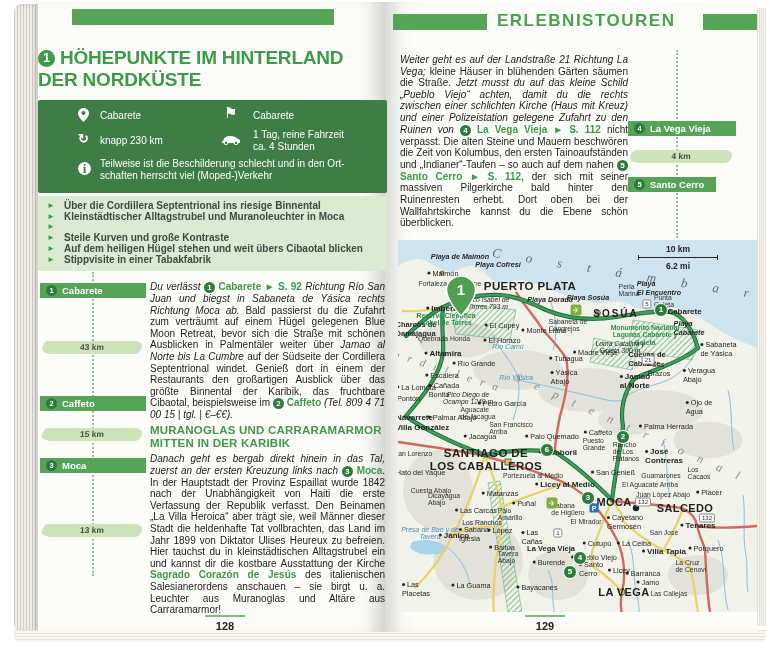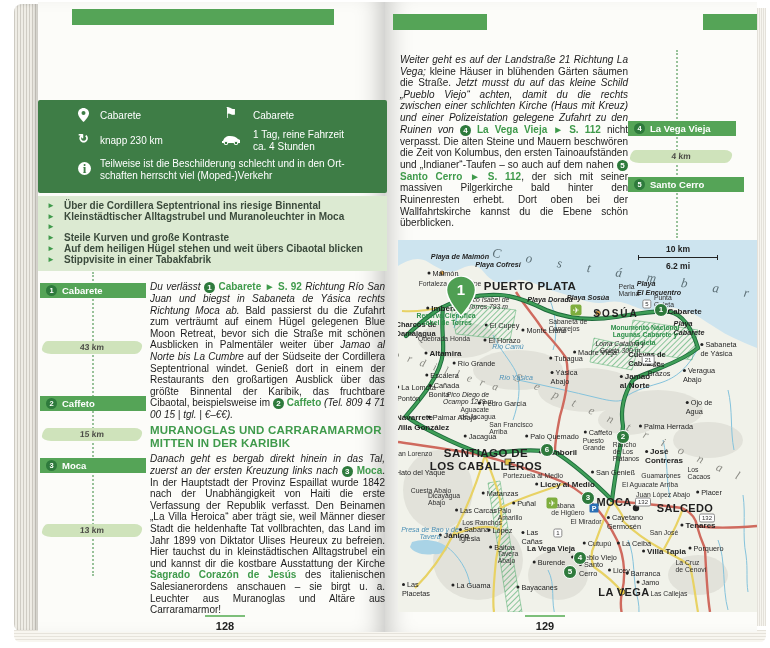--- a/index.html
+++ b/index.html
@@ -88,20 +88,24 @@
 <div class="canvas">
   <div class="stack-left"></div>
   <div class="stack-right"></div>
   <div class="stack-bottom"></div>
 
   <div class="page page-left"></div>
   <div class="page page-right"></div>
 
   <div class="bar" style="left:72px;top:9px;width:262px;height:16px;"></div>
 
+  <div class="title">
+    <span class="tnum">1</span><span>HÖHEPUNKTE IM HINTERLAND</span><br>
+    <span>DER NORDKÜSTE</span>
+  </div>
 
   <div class="infobox">
     <span class="ii" style="left:40px;top:8px;">
       <svg width="11" height="14" viewBox="0 0 11 14">
           <path d="M5.5 0C2.5 0 0 2.3 0 5.2 0 9 5.5 14 5.5 14S11 9 11 5.2C11 2.3 8.5 0 5.5 0z" fill="#fff"></path>
           <circle cx="5.5" cy="5" r="2" fill="#3e7d46"></circle>
         </svg>
     </span>
     <span class="it" style="left:62px;top:10px;">Cabarete</span>
     <span class="ii" style="left:186px;top:6px;font-size:15px;">⚑</span>
@@ -162,29 +166,30 @@
     <span>MURANOGLAS UND CARRARAMARMOR</span><br>
     <span>MITTEN IN DER KARIBIK</span>
   </div>
   <div class="bodycol" id="para2" style="left:150px;top:453px;width:235px;"><span class="seg-i">Danach geht es bergab direkt hinein in das Tal, zuerst an der ersten Kreuzung links nach </span><span class="badge">3</span><span class="seg-g"> Moca</span><span class="seg-r">. In der Hauptstadt der Provinz Espaillat wurde 1842 nach der Unabhängigkeit von Haiti die erste Verfassung der Republik verfasst. Den Beinamen „La Villa Heroica“ aber trägt sie, weil Männer dieser Stadt die heldenhafte Tat vollbrachten, das Land im Jahr 1899 von Diktator Ulises Heureux zu befreien. Hier tauchst du in kleinstädtischen Alltagstrubel ein und kannst dir die kostbare Ausstattung der Kirche </span><span class="seg-g">Sagrado Corazón de Jesús</span><span class="seg-r"> des italienischen Salesianerordens anschauen – sie birgt u. a. Leuchter aus Muranoglas und Altäre aus Carraramarmor!</span></div>
 
   <div class="pagenum" style="left:185px;top:615px;">
     <span>128</span>
   </div>
 
   <div class="bar" style="left:393px;top:14px;width:94px;height:16px;"></div>
+  <div class="hdr-text" style="left:497px;top:11px;">ERLEBNISTOUREN</div>
   <div class="bar" style="left:703px;top:14px;width:54px;height:16px;"></div>
 
   <div class="bodycol" id="para3" style="left:400px;top:54px;width:228px;"><span class="seg-i">Weiter geht es auf der Landstraße 21 Richtung La Vega; </span><span class="seg-r">kleine Häuser in blühenden Gärten säumen die Straße. </span><span class="seg-i">Jetzt musst du auf das kleine Schild „Pueblo Viejo“ achten, damit du die rechts zwischen einer schlichten Kirche (Haus mit Kreuz) und einer Polizeistation gelegene Zufahrt zu den Ruinen von </span><span class="badge">4</span><span class="seg-g"> La Vega Vieja ► S. 112 </span><span class="seg-r">nicht verpasst. Die alten Steine und Mauern beschwören die Zeit von Kolumbus, den ersten Tainoaufständen und „Indianer“-Taufen – so auch auf dem nahen </span><span class="badge">5</span><span class="seg-g"> Santo Cerro ► S. 112</span><span class="seg-r">, der sich mit seiner massiven Pilgerkirche bald hinter den Ruinenresten erhebt. Dort oben bei der Wallfahrtskirche kannst du die Ebene schön überblicken.</span></div>
 
   <div class="tl-dotted" style="left:676px;top:50px;height:188px;"></div>
   <div id="timeline-right">
       <div class="tl-stop" style="top: 121px; left: 628px; width: 108px;"><span class="tl-num">4</span><span>La Vega Vieja</span></div>
       <div class="tl-dist" style="top: 150px; left: 630px; width: 102px;">4 km</div>
-      <div class="tl-stop" style="top: 177px; left: 628px; width: 116px;"><span class="tl-num">5</span><span>Santo Cerro</span></div>
+      <div class="tl-stop" style="top: 177px; left: 628px; width: 88px;"><span class="tl-num">5</span><span>Santo Cerro</span></div>
     </div>
 
   <div class="map" id="map">
     <svg width="359" height="372" viewBox="0 0 359 372">
       <defs>
         <pattern id="hp" width="4" height="4" patternUnits="userSpaceOnUse" patternTransform="rotate(45)">
           <line x1="0" y1="0" x2="0" y2="4" stroke="#35a057" stroke-width="1.3"></line>
         </pattern>
       </defs>
 

